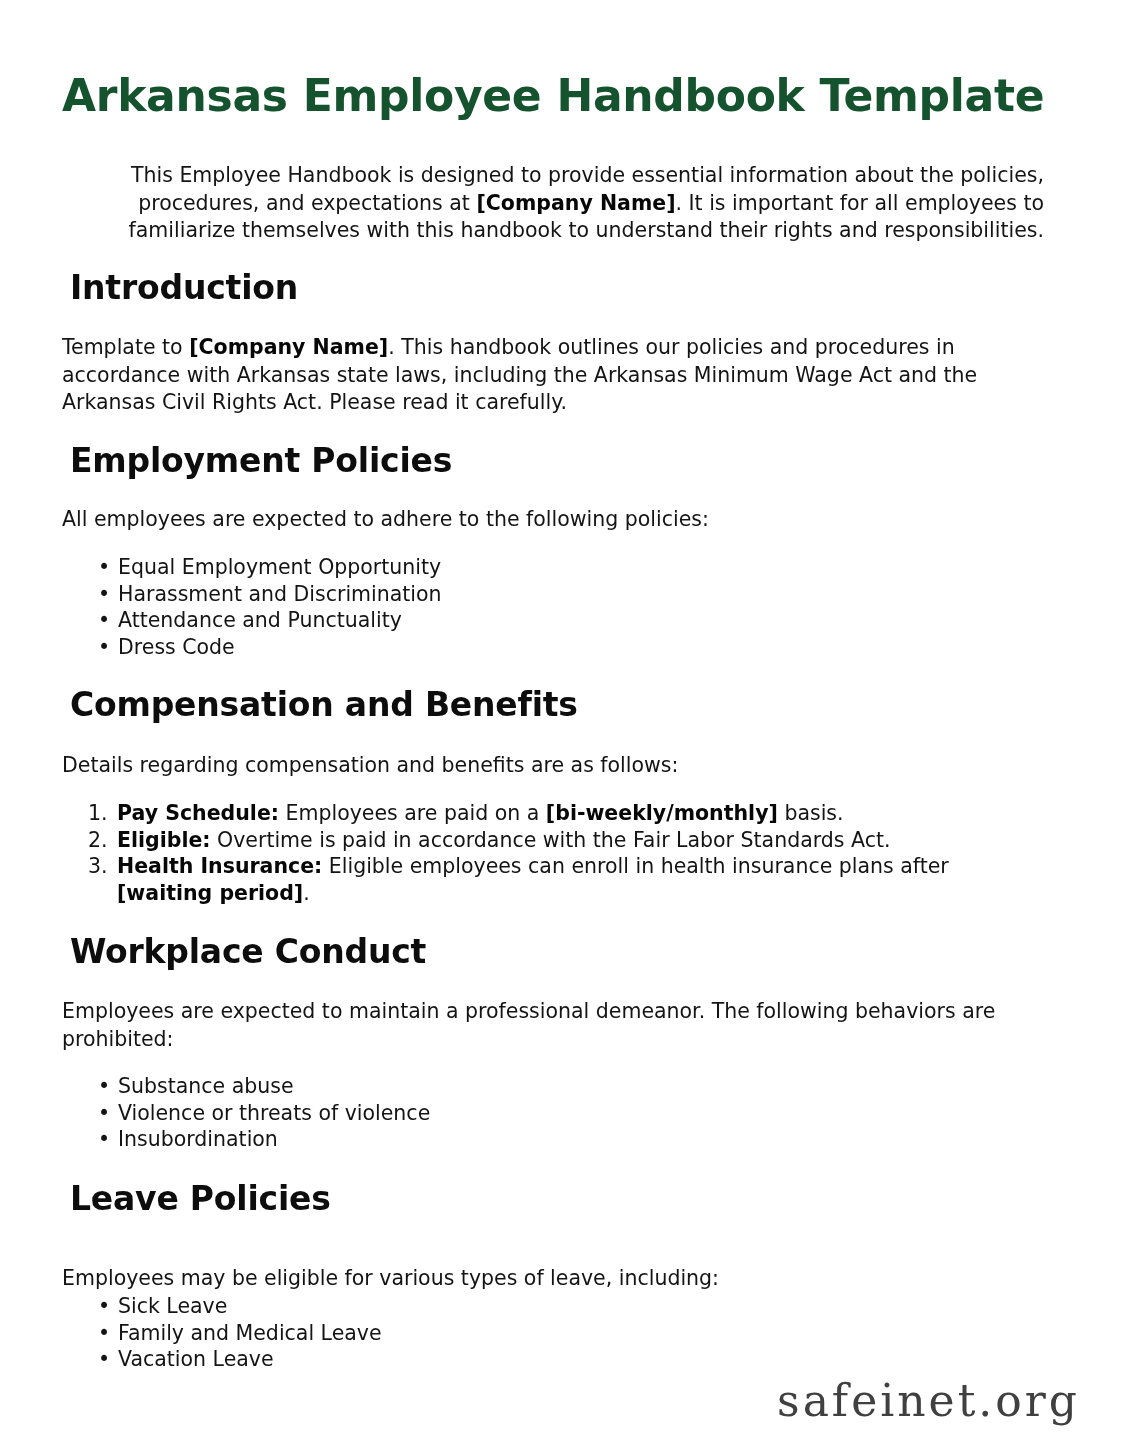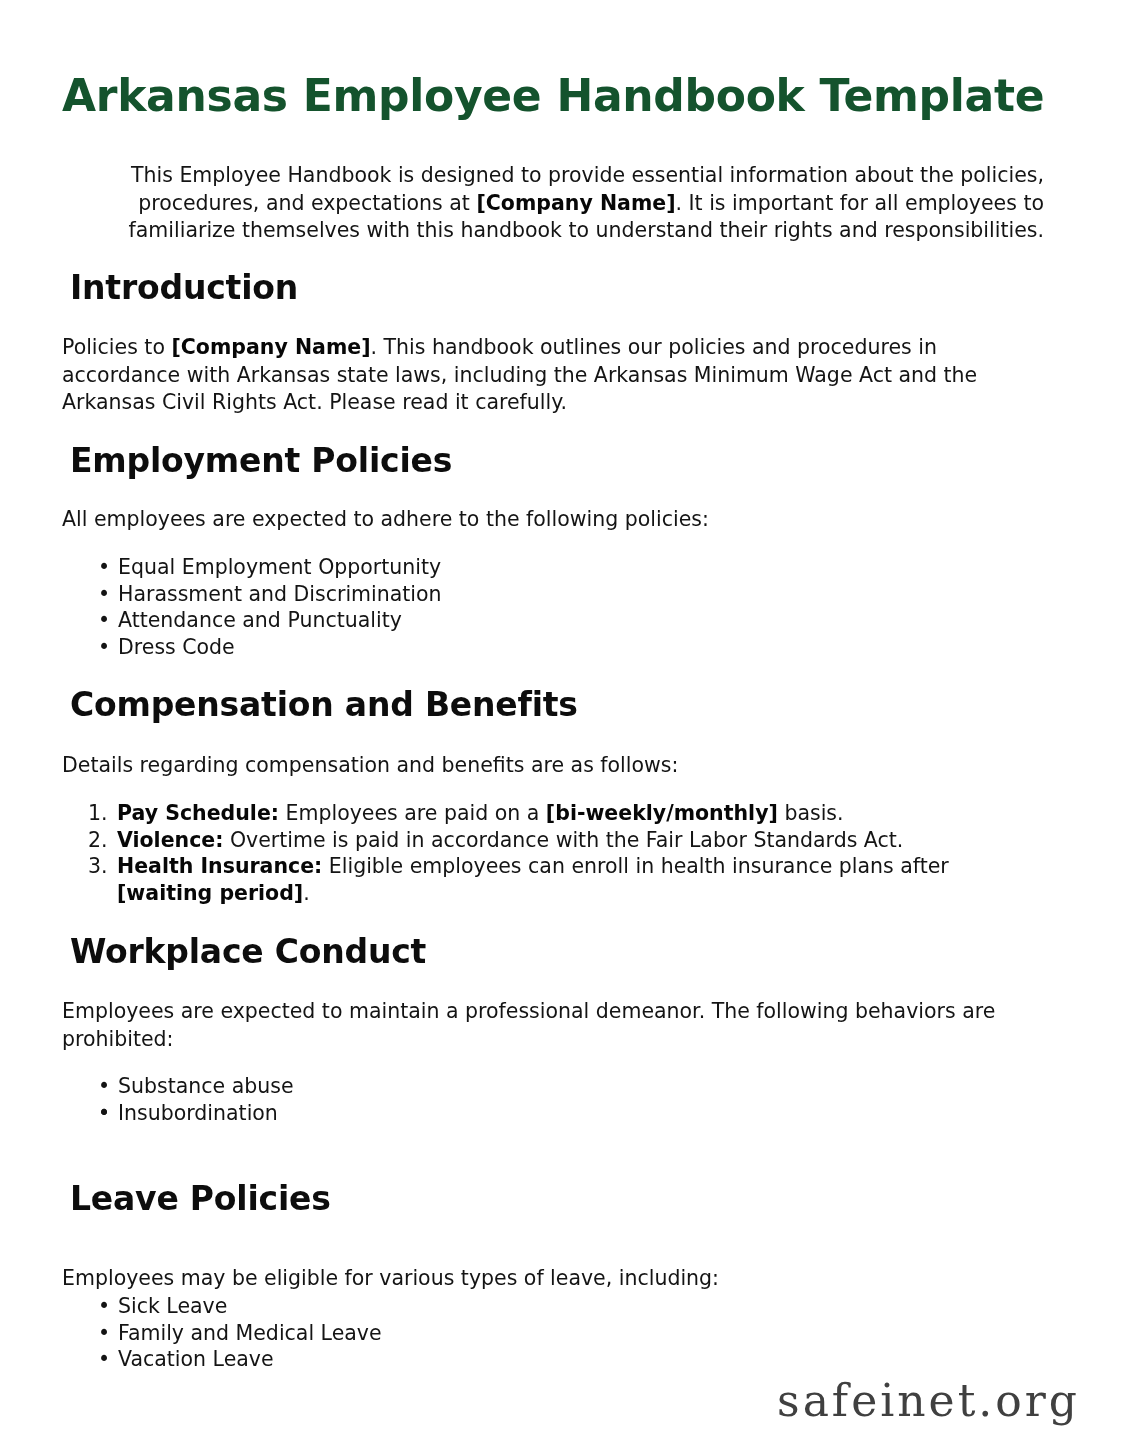--- a/index.html
+++ b/index.html
@@ -143,50 +143,50 @@
 
 <div class="page">
   <div class="content">
 
     <h1 class="doc-title">Arkansas Employee Handbook Template</h1>
 
     <p class="body-text" style="top:162px;text-align:right;"><span>This Employee Handbook is designed to provide essential information about the policies, procedures, and expectations at </span><span class="b">[Company Name]</span><span>. It is important for all employees to familiarize themselves with this handbook to understand their rights and responsibilities.</span></p>
 
     <h2 class="section-title" style="top:268px;">Introduction</h2>
 
-    <p class="body-text" style="top:334px;"><span>Policies to </span><span class="b">[Company Name]</span><span>. This handbook outlines our policies and procedures in accordance with Arkansas state laws, including the Arkansas Minimum Wage Act and the Arkansas Civil Rights Act. Please read it carefully.</span></p>
+    <p class="body-text" style="top:334px;"><span>Template to </span><span class="b">[Company Name]</span><span>. This handbook outlines our policies and procedures in accordance with Arkansas state laws, including the Arkansas Minimum Wage Act and the Arkansas Civil Rights Act. Please read it carefully.</span></p>
 
     <h2 class="section-title" style="top:441px;">Employment Policies</h2>
 
     <p class="body-text" style="top:506px;">All employees are expected to adhere to the following policies:</p>
 
     <ul class="bullet-list" style="top:554px;">
       <li><span class="marker">•</span><span>Equal Employment Opportunity</span></li>
       <li><span class="marker">•</span><span>Harassment and Discrimination</span></li>
       <li><span class="marker">•</span><span>Attendance and Punctuality</span></li>
       <li><span class="marker">•</span><span>Dress Code</span></li>
     </ul>
 
     <h2 class="section-title" style="top:685px;">Compensation and Benefits</h2>
 
     <p class="body-text" style="top:752px;">Details regarding compensation and benefits are as follows:</p>
 
     <ol class="number-list" style="top:800px;">
       <li><span class="marker">1.</span><span class="b">Pay Schedule:</span><span> Employees are paid on a </span><span class="b">[bi-weekly/monthly]</span><span> basis.</span></li>
-      <li><span class="marker">2.</span><span class="b">Violence:</span><span> Overtime is paid in accordance with the Fair Labor Standards Act.</span><span class="b"></span><span></span></li>
+      <li><span class="marker">2.</span><span class="b">Eligible:</span><span> Overtime is paid in accordance with the Fair Labor Standards Act.</span><span class="b"></span><span></span></li>
       <li><span class="marker">3.</span><span class="b">Health Insurance:</span><span> Eligible employees can enroll in health insurance plans after </span><span class="b">[waiting period]</span><span>.</span></li>
     </ol>
 
     <h2 class="section-title" style="top:932px;text-align:center;">Workplace Conduct</h2>
 
     <p class="body-text" style="top:998px;">Employees are expected to maintain a professional demeanor. The following behaviors are prohibited:</p>
 
     <ul class="bullet-list" style="top:1073px;">
       <li><span class="marker">•</span><span>Substance abuse</span></li>
-      <li><span class="marker">•</span></li>
+      <li><span class="marker">•</span><span>Violence or threats of violence</span></li>
       <li><span class="marker">•</span><span>Insubordination</span></li>
     </ul>
 
     <h2 class="section-title" style="top:1179px;">Leave Policies</h2>
 
     <p class="body-text" style="top:1245px;margin-top:20px;">Employees may be eligible for various types of leave, including:</p>
 
     <ul class="bullet-list" style="top:1293px;">
       <li><span class="marker">•</span><span>Sick Leave</span></li>
       <li><span class="marker">•</span><span>Family and Medical Leave</span></li>

